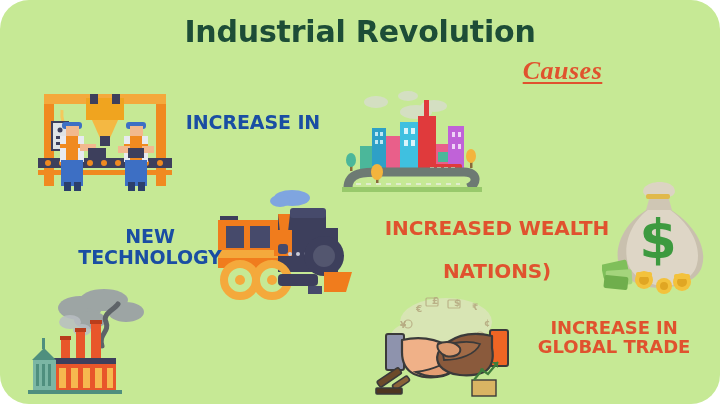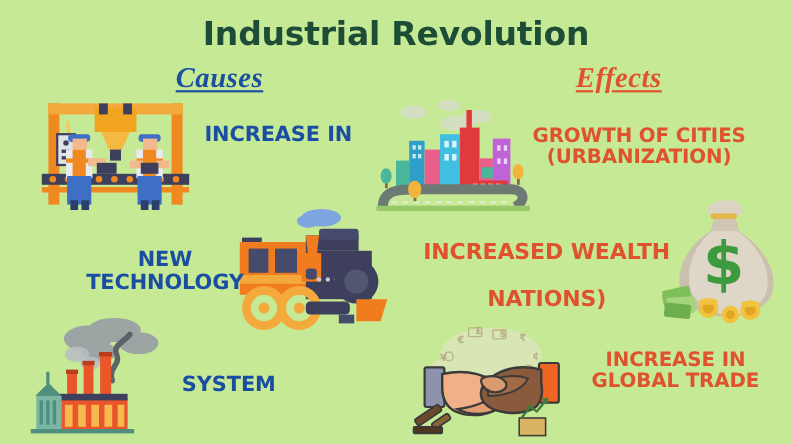--- a/index.html
+++ b/index.html
@@ -7,20 +7,21 @@
     padding: 0;
     background: #ffffff;
   }
   #slide {
     position: relative;
     width: 720px;
     height: 404px;
     overflow: hidden;
     background: #c6e995;
     font-family: "Liberation Sans", sans-serif;
+    border-radius: 29px;
     -webkit-font-smoothing: antialiased;
   }
 
   
   .title {
     position: absolute;
     top: 14px;
     left: 0;
     width: 720px;
     text-align: center;
@@ -89,22 +90,21 @@
   .art-money    { left: 602px; top: 176px; }
   .art-hands    { left: 372px; top: 288px; }
 </style>
 </head>
 <body>
 
 <div id="slide">
 
   <div class="title">Industrial Revolution</div>
 
-  <div class="col-head causes">Causes</div>
-  <div class="col-head effects">Effects</div>
+  <div class="col-head effects">Causes</div>
 
   <div class="art art-assembly">
     <svg width="150" height="105" viewBox="0 0 150 105">
 
       <rect x="14" y="8" width="10" height="92" fill="#f08a20"></rect>
       <rect x="126" y="8" width="10" height="92" fill="#f08a20"></rect>
       <rect x="14" y="8" width="122" height="10" fill="#f4a93c"></rect>
 
       <rect x="56" y="12" width="38" height="22" fill="#f0a41f"></rect>
       <rect x="60" y="8" width="8" height="10" fill="#3d3f5c"></rect>
@@ -253,21 +253,20 @@
         <rect x="24" y="78" width="3" height="22"></rect>
         <rect x="30" y="78" width="3" height="22"></rect>
       </g>
 
       <rect x="10" y="104" width="94" height="4" fill="#4f8f7e"></rect>
     </svg>
   </div>
 
   <div class="label cause lbl-factory">
     <br>
-    <span>SYSTEM</span>
   </div>
 
   <div class="art art-city">
     <svg width="140" height="104" viewBox="0 0 140 104">
 
       <g fill="#d9dcd2" opacity="0.75">
         <ellipse cx="34" cy="14" rx="12" ry="6"></ellipse>
         <ellipse cx="66" cy="8" rx="10" ry="5"></ellipse>
         <ellipse cx="92" cy="18" rx="13" ry="6"></ellipse>
         <ellipse cx="74" cy="24" rx="16" ry="7"></ellipse>
@@ -318,24 +317,20 @@
         <rect x="34" y="86" width="2.5" height="9" fill="#8a6a3a"></rect>
         <ellipse cx="35" cy="84" rx="6" ry="8" fill="#f3b43d"></ellipse>
         <rect x="128" y="70" width="2.5" height="10" fill="#8a6a3a"></rect>
         <ellipse cx="129" cy="68" rx="5" ry="7" fill="#f3b43d"></ellipse>
         <rect x="8" y="74" width="2.5" height="9" fill="#8a6a3a"></rect>
         <ellipse cx="9" cy="72" rx="5" ry="7" fill="#4bb79a"></ellipse>
       </g>
     </svg>
   </div>
 
-  <div class="label effect lbl-cities">
-    <span>GROWTH OF CITIES</span><br>
-    <span>(URBANIZATION)</span>
-  </div>
 
   <div class="art art-money">
     <svg width="112" height="118" viewBox="0 0 112 118">
 
       <path d="M52 30 C 22 44, 10 72, 18 92 C 24 108, 48 112, 58 112
                C 72 112, 96 106, 100 90 C 106 70, 90 44, 62 30 Z" fill="#c9c0ae"></path>
       <path d="M52 30 C 30 42, 20 68, 26 88 C 32 104, 52 110, 62 110
                C 76 110, 92 102, 95 88 C 100 68, 86 44, 62 30 Z" fill="#ded6c6"></path>
 
       <path d="M44 34 L 70 34 L 66 20 L 48 20 Z" fill="#cfc6b4"></path>

